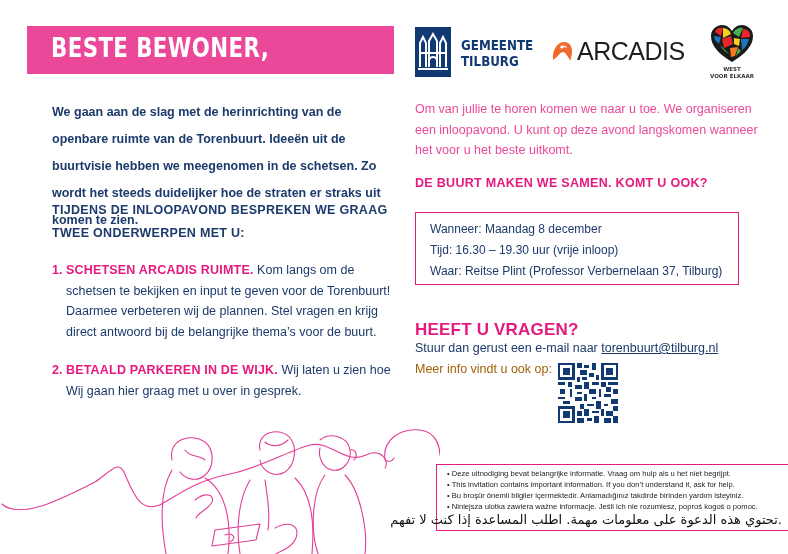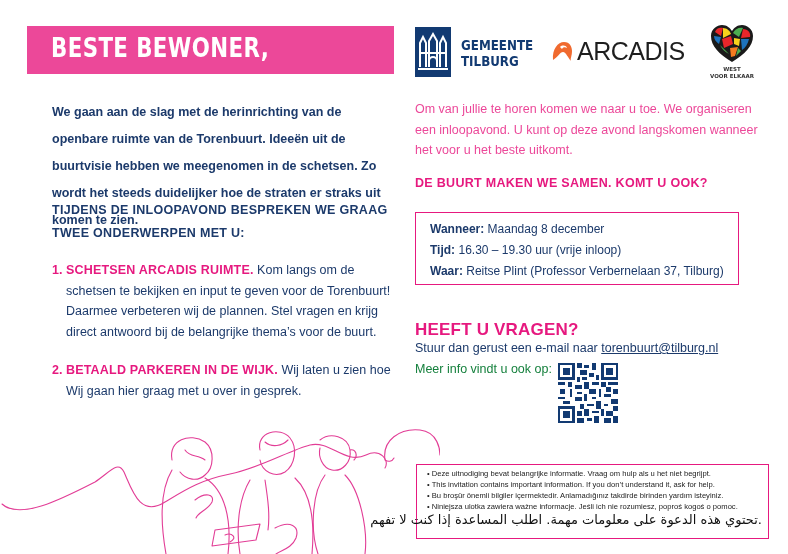--- a/index.html
+++ b/index.html
@@ -38,32 +38,32 @@
     .item .body { }
     .item .cont { padding-left: 14px; }
     .item1 { top: 260px; }
     .item2 { top: 360px; }
 
     .right-intro { position: absolute; left: 415px; top: 99px; width: 360px; font-size: 12.5px; line-height: 20.5px; color: #ec4899; }
     .buurt-head { position: absolute; left: 415px; top: 176px; font-weight: bold; font-size: 12.5px; color: #e6197f; letter-spacing: 0.3px; }
 
     .event-box { position: absolute; left: 415px; top: 212px; width: 324px; height: 73px; border: 1.5px solid #e6197f; padding: 6px 0 0 14px; }
     .event-box .row { font-size: 12px; line-height: 21px; color: #1c3a6b; white-space: nowrap; }
-    .event-box .row b { font-weight: bold; }
+    .event-box .row b { font-weight: normal; }
 
     .vragen-head { position: absolute; left: 415px; top: 320px; font-weight: bold; font-size: 17px; color: #e6197f; letter-spacing: 0.2px; }
     .mail-line { position: absolute; left: 415px; top: 339px; font-size: 12.5px; line-height: 18px; color: #1c3a6b; white-space: nowrap; }
     .mail-line a { color: #1c3a6b; text-decoration: underline; }
-    .info-line { position: absolute; left: 415px; top: 360px; font-size: 12.5px; line-height: 18px; color: #15803d; white-space: nowrap; }
+    .info-line { position: absolute; left: 415px; top: 360px; font-size: 12.5px; line-height: 18px; color: #a16207; white-space: nowrap; }
 
     .qr { position: absolute; left: 558px; top: 363px; width: 60px; height: 60px; }
 
     .illustration { position: absolute; left: 0; top: 420px; width: 440px; height: 134px; }
 
-    .lang-box { position: absolute; left: 416px; top: 464px; width: 353px; height: 75px; border: 1.5px solid #e6197f; padding: 3px 0 0 10px; background: #fff; }
+    .lang-box { position: absolute; left: 436px; top: 464px; width: 353px; height: 67px; border: 1.5px solid #e6197f; padding: 3px 0 0 10px; background: #fff; }
     .lang-box .ln { font-size: 7.6px; line-height: 11px; color: #222; white-space: nowrap; }
     .lang-box .ar { font-family: "DejaVu Sans", sans-serif; font-size: 13px; line-height: 16px; color: #111; direction: rtl; text-align: right; padding-right: 6px; white-space: nowrap; }
   </style>
 </head>
 <body>
 
 <div class="title-bar">
   <span>BESTE BEWONER,</span>
 </div>
 

